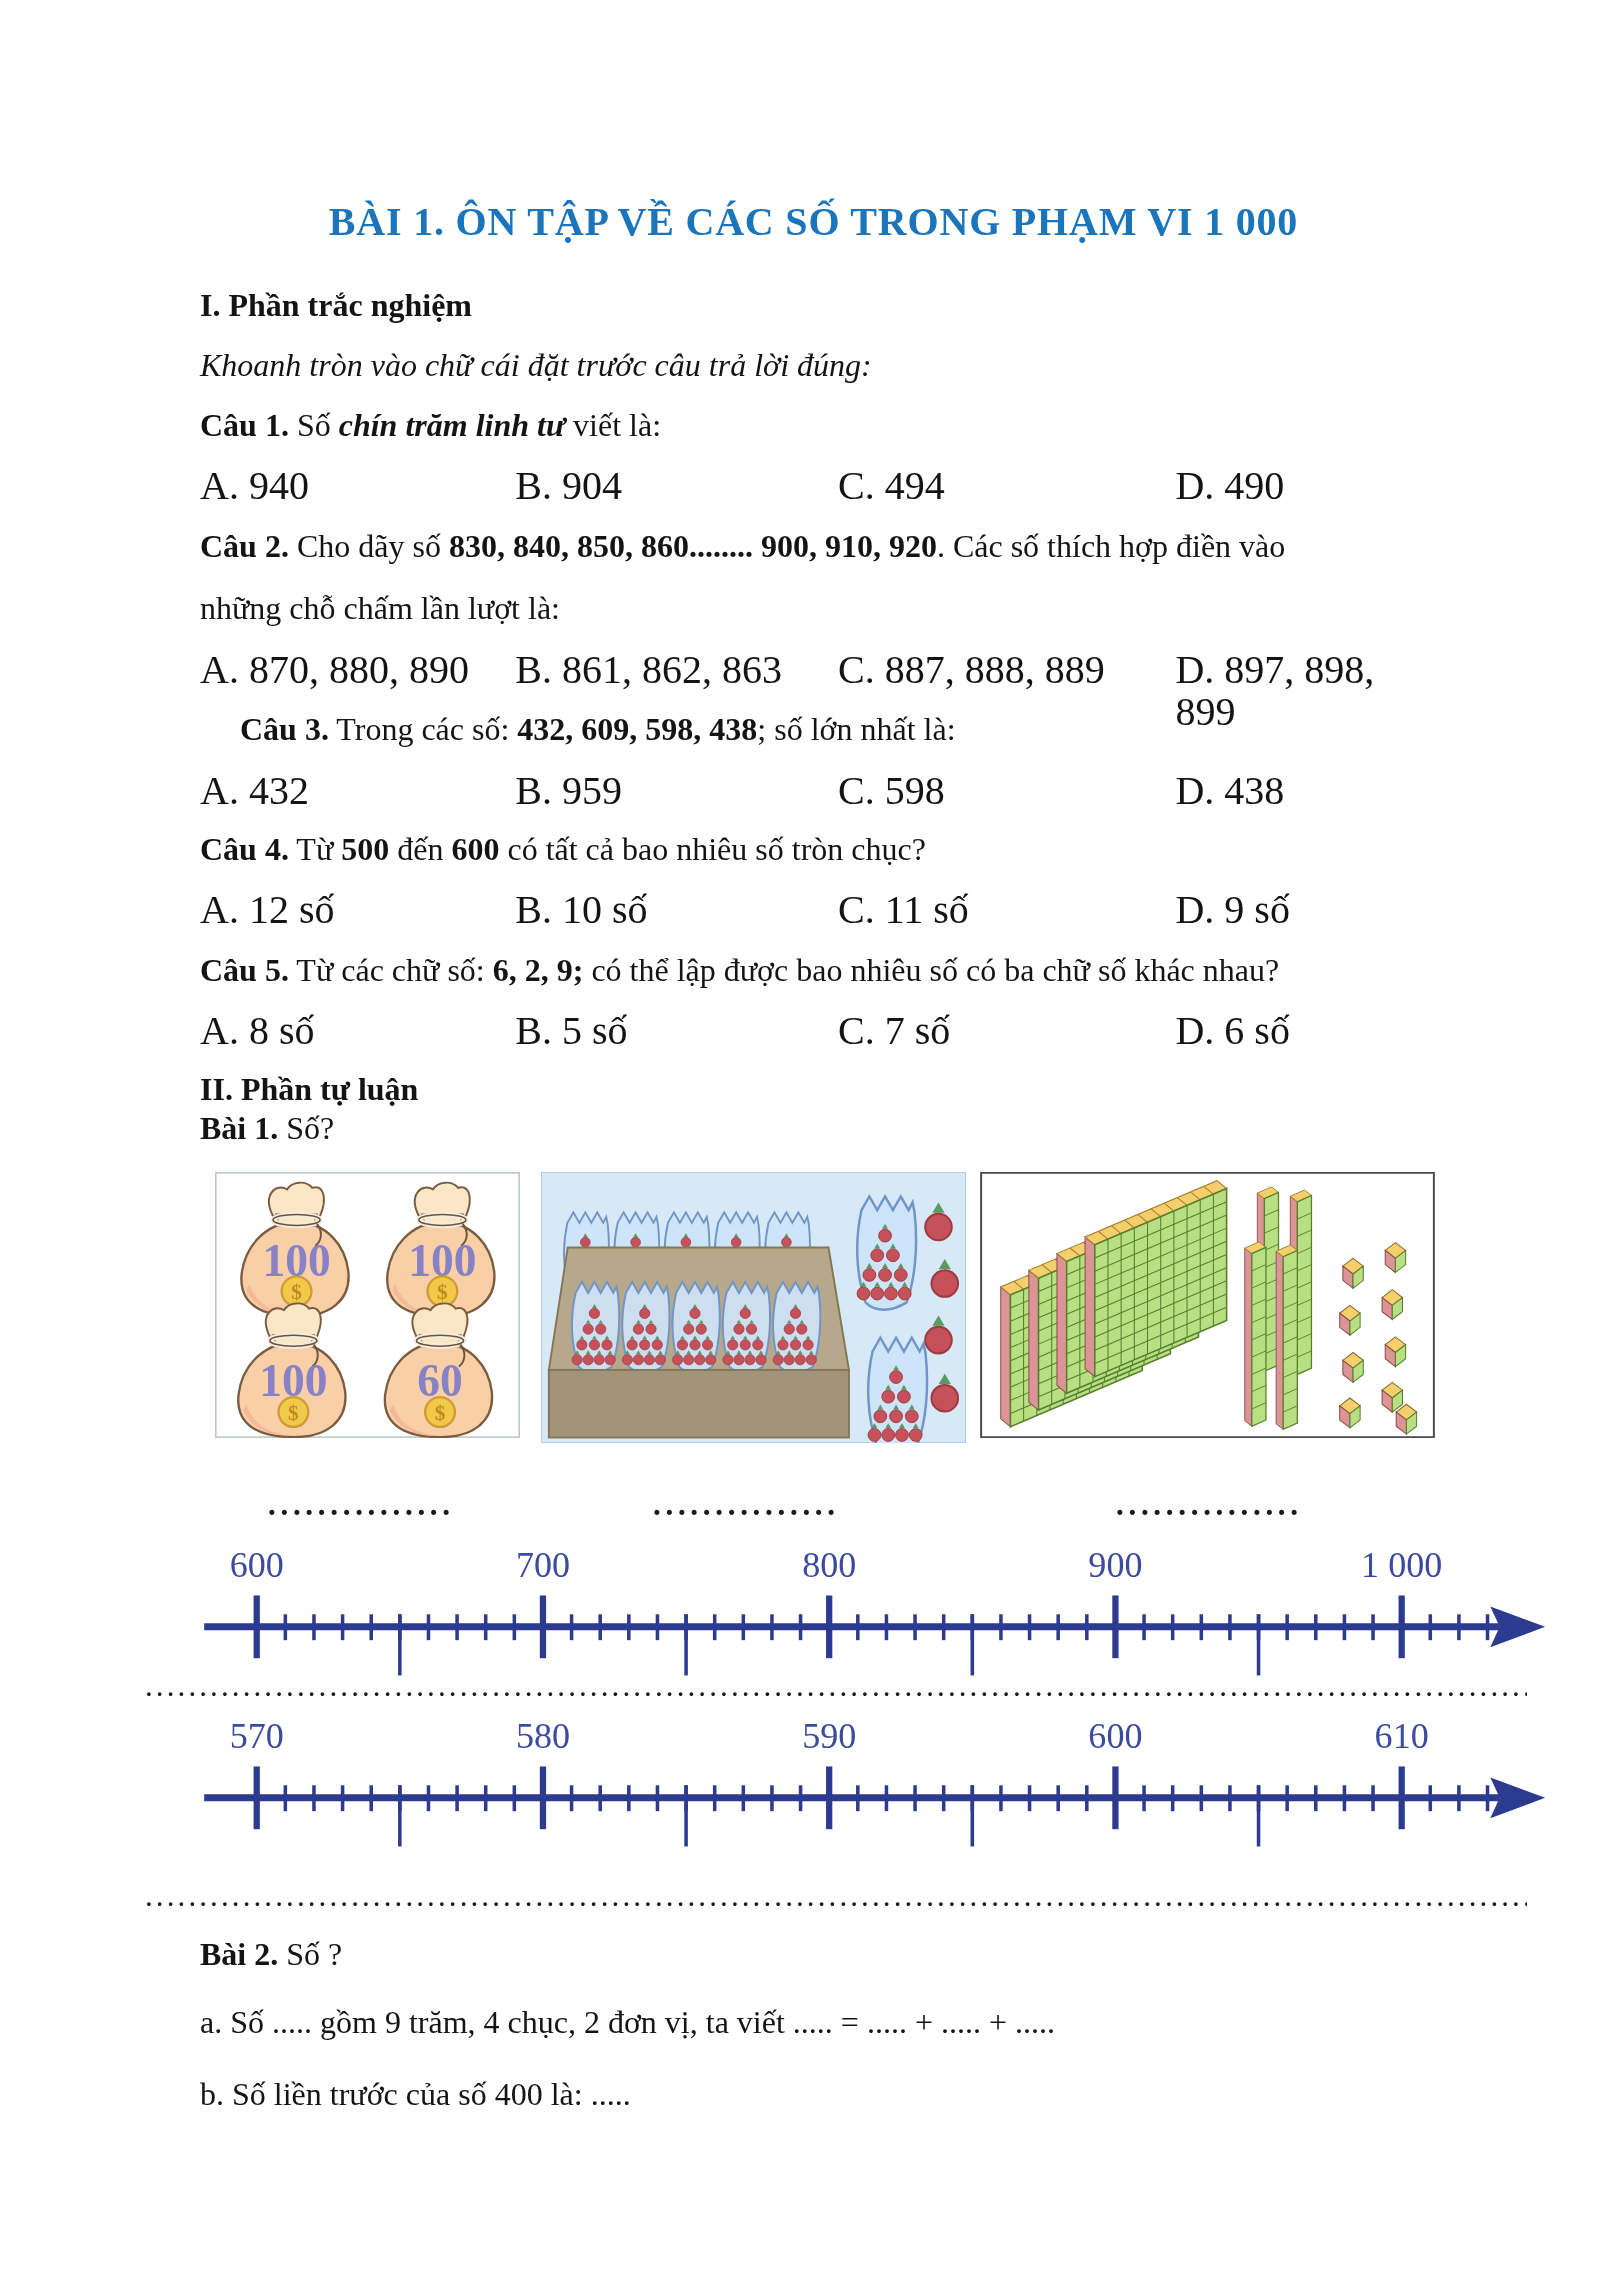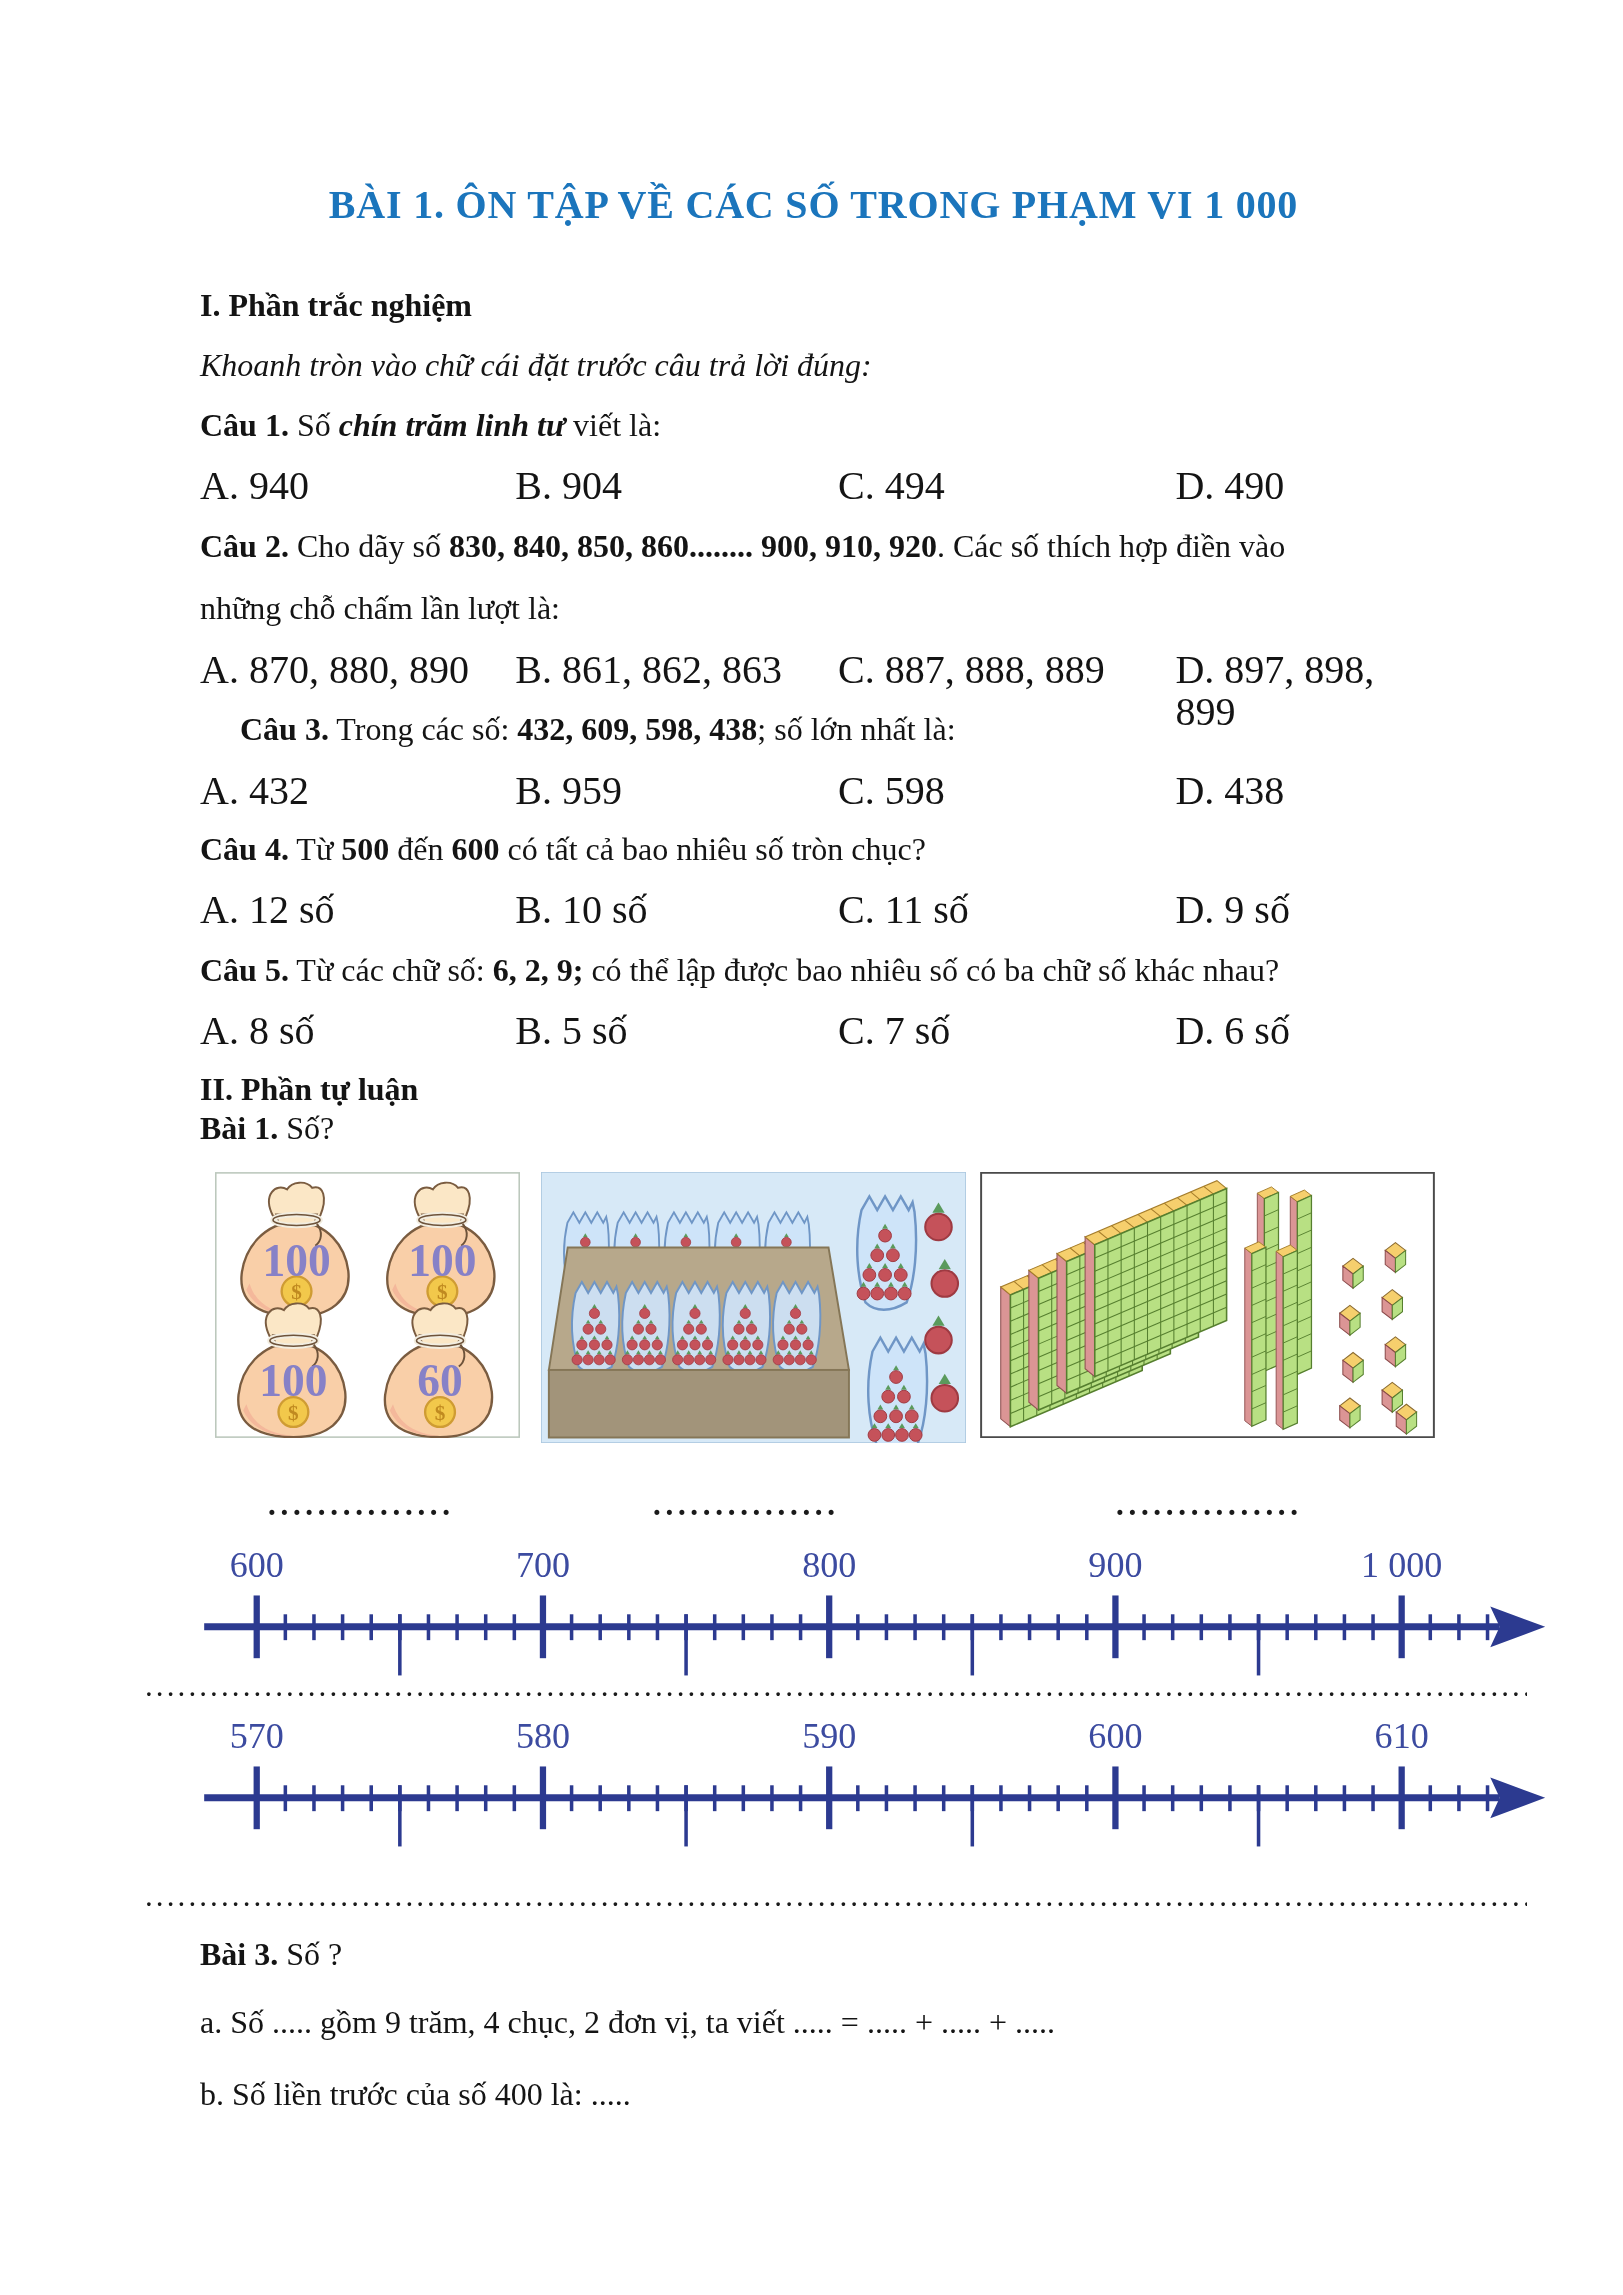--- a/index.html
+++ b/index.html
@@ -14,20 +14,21 @@
   .abs { position:absolute; left:200px; width:1227px; }
   .line { font-size:32px; line-height:42px; white-space:nowrap; }
   .b  { font-weight:bold; }
   .i  { font-style:italic; }
   .bi { font-weight:bold; font-style:italic; }
   .title {
     text-align:center;
     font-size:40px; font-weight:bold;
     color:#1b75bc;
     letter-spacing:0.8px;
+    margin-top:17px;
   }
   .opts {
     display:grid;
     grid-template-columns:25.7% 26.3% 27.5% 20.5%;
     font-size:40px; line-height:42px;
   }
   .picbox { position:absolute; top:0; }
   .dots-short {
     position:absolute;
     font-size:31px; letter-spacing:4.7px;
@@ -368,17 +369,17 @@
         <line x1="1348.5" x2="1348.5" y1="96" y2="174" stroke="#2c3a90" stroke-width="4.5"></line>
       </g>
     <line x1="4" y1="112" x2="1656" y2="112" stroke="#2c3a90" stroke-width="9"></line>
     <polygon points="1644,86 1714,112 1644,138 1656,112" fill="#2c3a90"></polygon>
   </svg>
 </div>
 
 <span class="dots-long" style="top:1878px;">........................................................................................................................................................</span>
 
 <div class="abs line" style="top:1933px;">
-  <span class="b">Bài 3.</span>&nbsp;<span>Số ?</span>
+  <span class="b">Bài 2.</span>&nbsp;<span>Số ?</span>
 </div>
 <div class="abs line" style="top:2001px;">a. Số ..... gồm 9 trăm, 4 chục, 2 đơn vị, ta viết ..... = ..... + ..... + .....</div>
 <div class="abs line" style="top:2073px;">b. Số liền trước của số 400 là: .....</div>
 
 
 </body></html>

